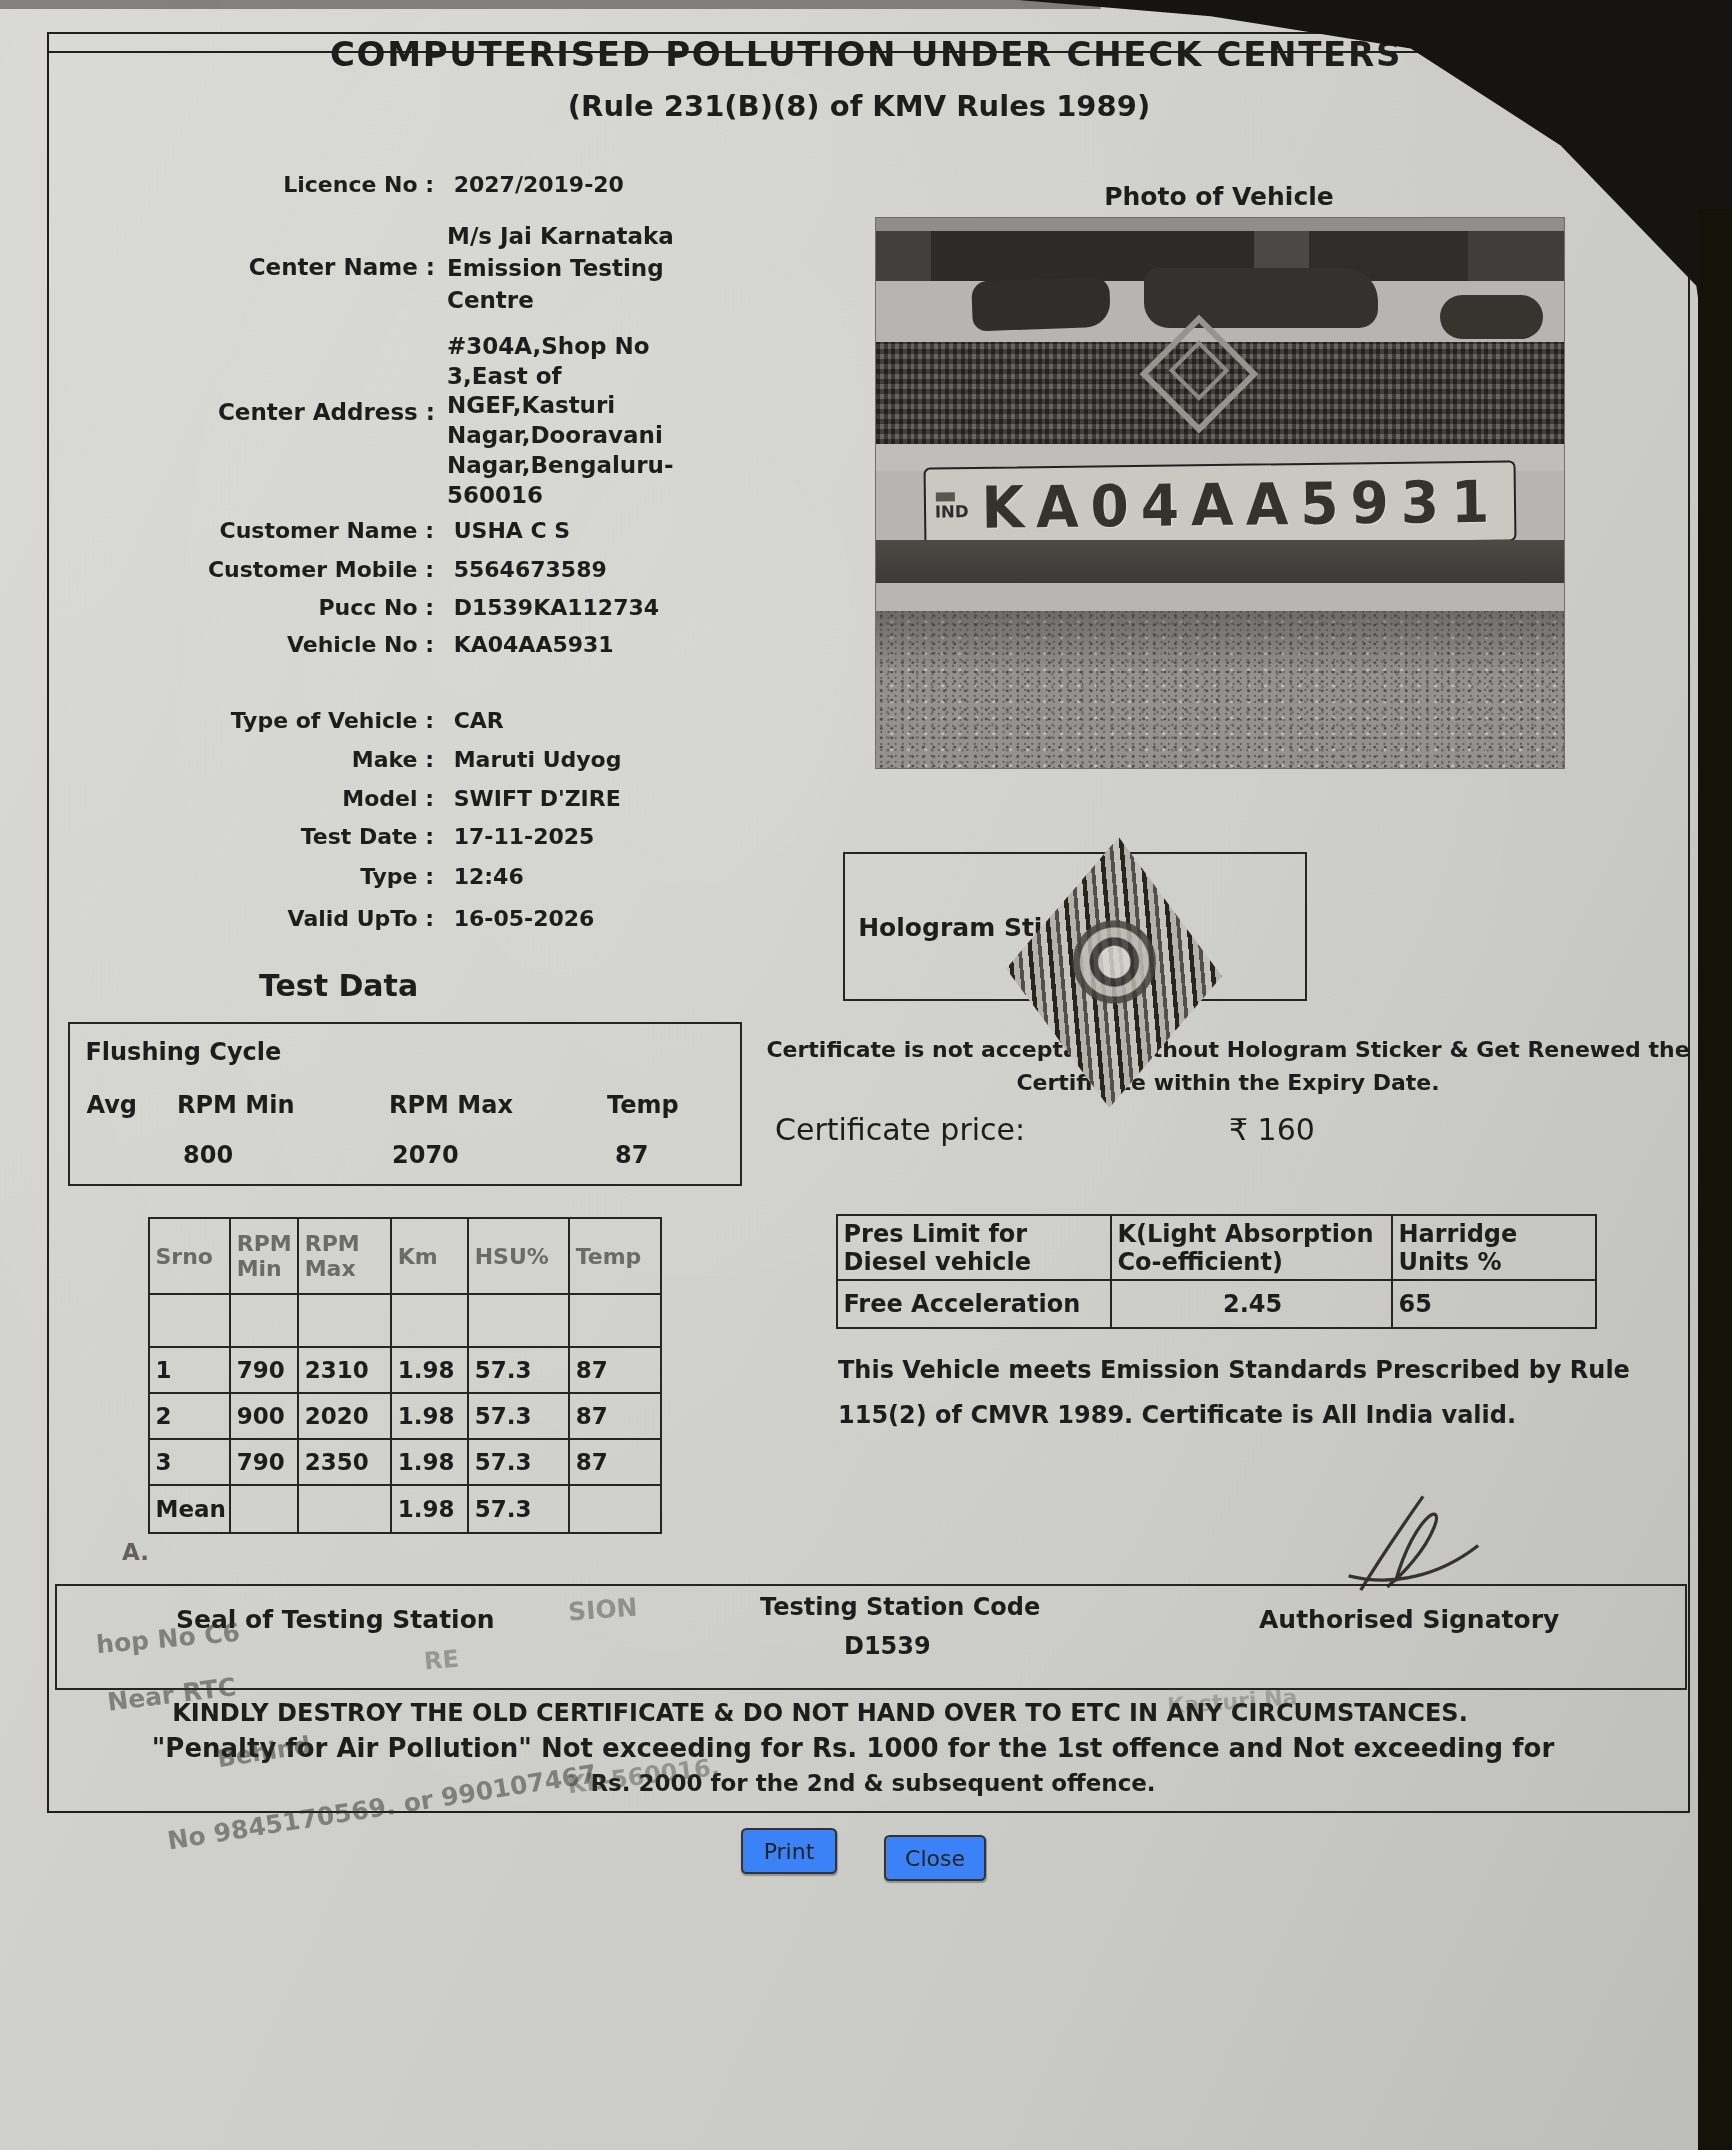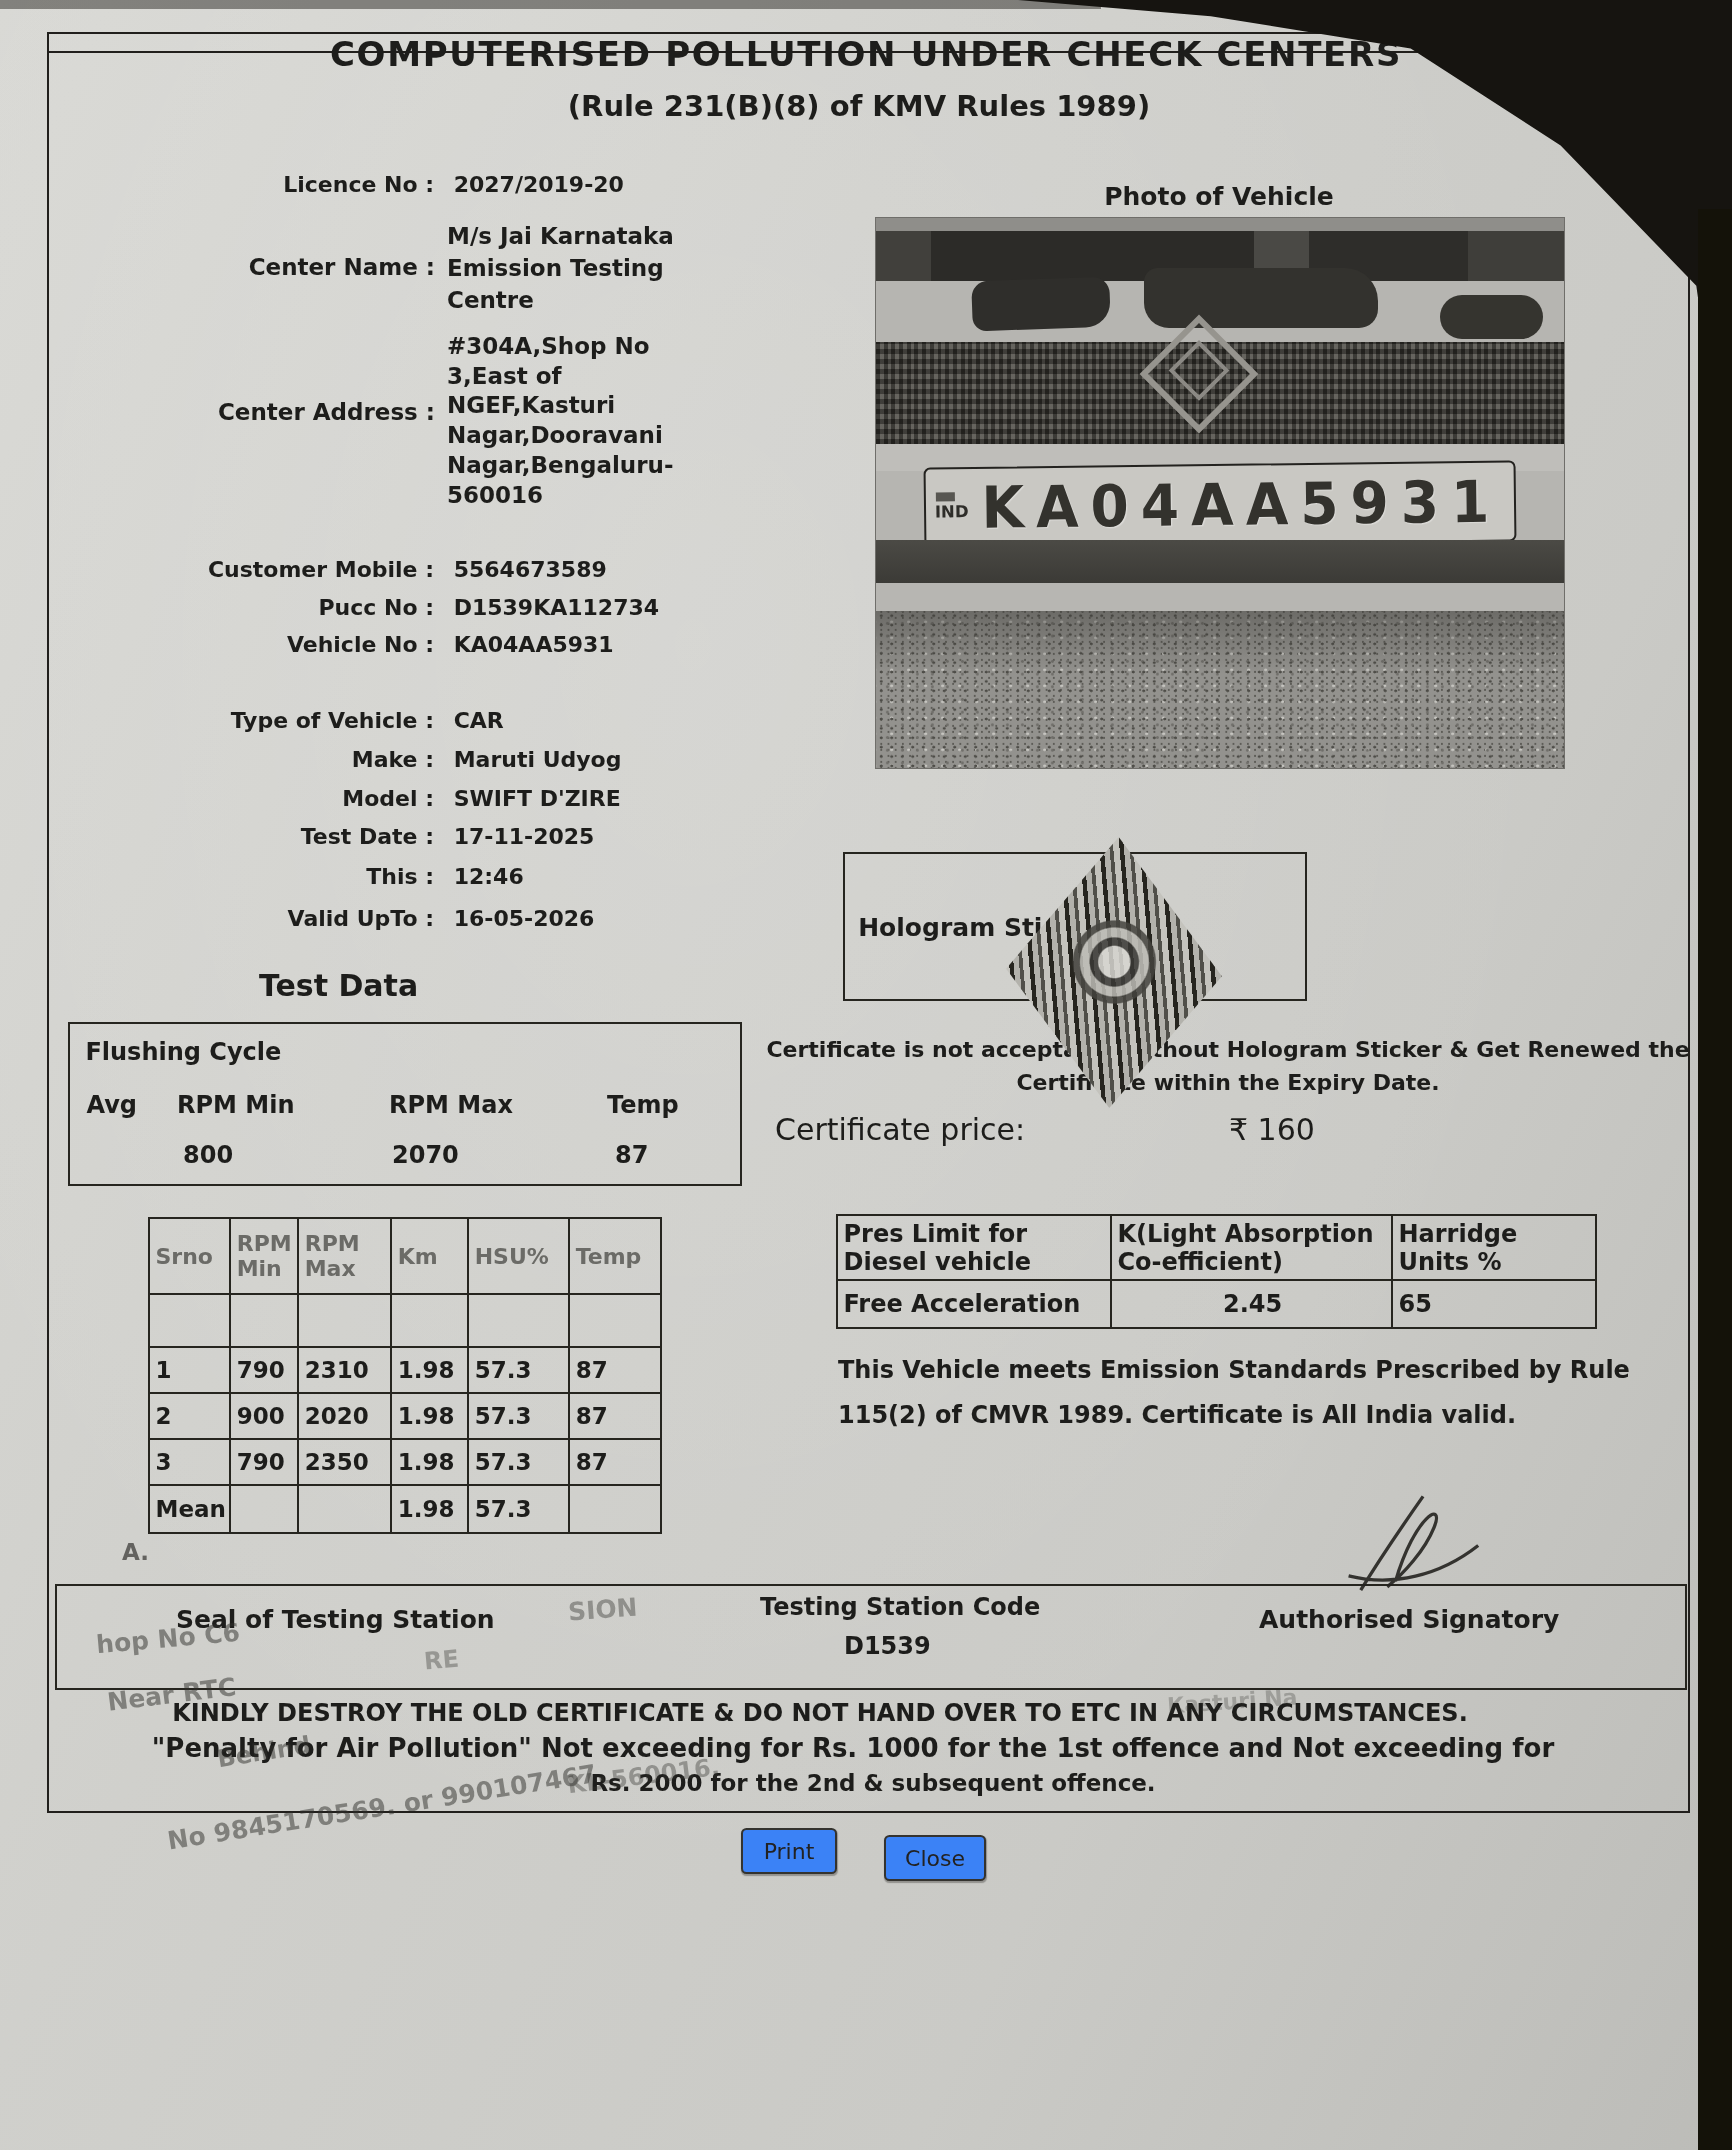--- a/index.html
+++ b/index.html
@@ -118,20 +118,24 @@
   <div class="dline" style="top:287px;">Centre</div>
 
   <div class="dlab-f" style="top:399px;">Center Address :</div>
   <div class="dline" style="top:333px;">#304A,Shop No</div>
   <div class="dline" style="top:363px;">3,East of</div>
   <div class="dline" style="top:392px;">NGEF,Kasturi</div>
   <div class="dline" style="top:422px;">Nagar,Dooravani</div>
   <div class="dline" style="top:452px;">Nagar,Bengaluru-</div>
   <div class="dline" style="top:482px;">560016</div>
 
+  <div class="drow" style="top:518px;">
+    <span class="dlab">Customer Name :</span>
+    <span class="dval">USHA C S</span>
+  </div>
   <div class="drow" style="top:557px;">
     <span class="dlab">Customer Mobile :</span>
     <span class="dval">5564673589</span>
   </div>
   <div class="drow" style="top:595px;">
     <span class="dlab">Pucc No :</span>
     <span class="dval">D1539KA112734</span>
   </div>
   <div class="drow" style="top:632px;">
     <span class="dlab">Vehicle No :</span>
@@ -147,21 +151,21 @@
   </div>
   <div class="drow" style="top:786px;">
     <span class="dlab">Model :</span>
     <span class="dval">SWIFT D'ZIRE</span>
   </div>
   <div class="drow" style="top:824px;">
     <span class="dlab">Test Date :</span>
     <span class="dval">17-11-2025</span>
   </div>
   <div class="drow" style="top:864px;">
-    <span class="dlab">This :</span>
+    <span class="dlab">Type :</span>
     <span class="dval">12:46</span>
   </div>
   <div class="drow" style="top:906px;">
     <span class="dlab">Valid UpTo :</span>
     <span class="dval">16-05-2026</span>
   </div>
 
   <div class="abs b" style="left:259px;top:968px;font-size:30px;">Test Data</div>
 
   <div id="flushbox">

